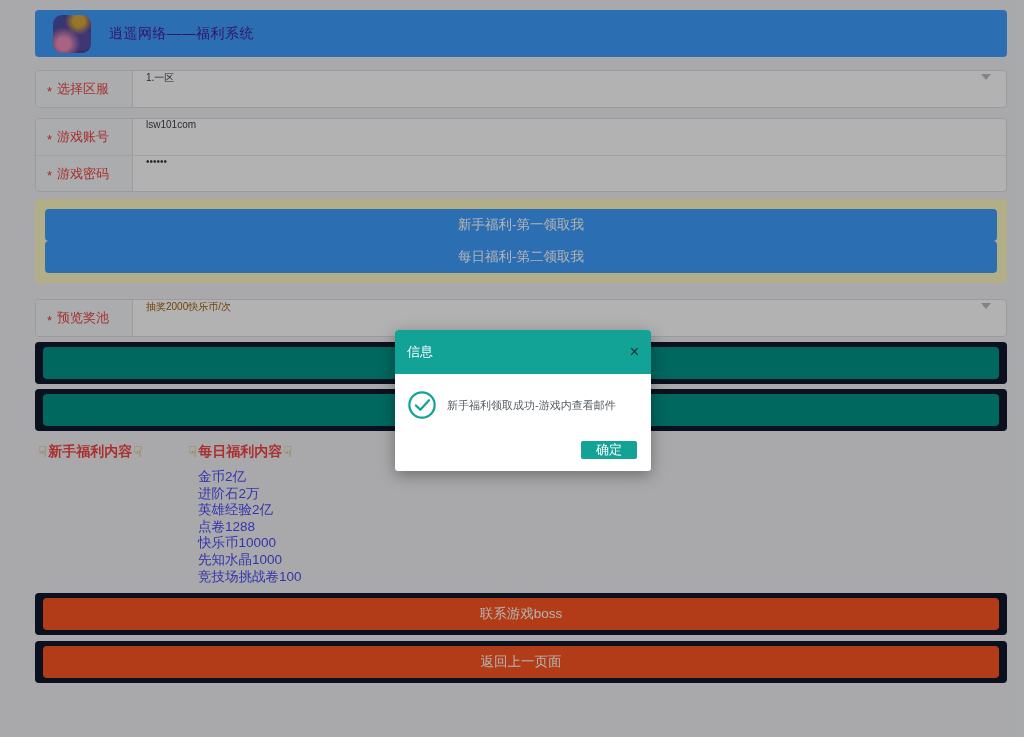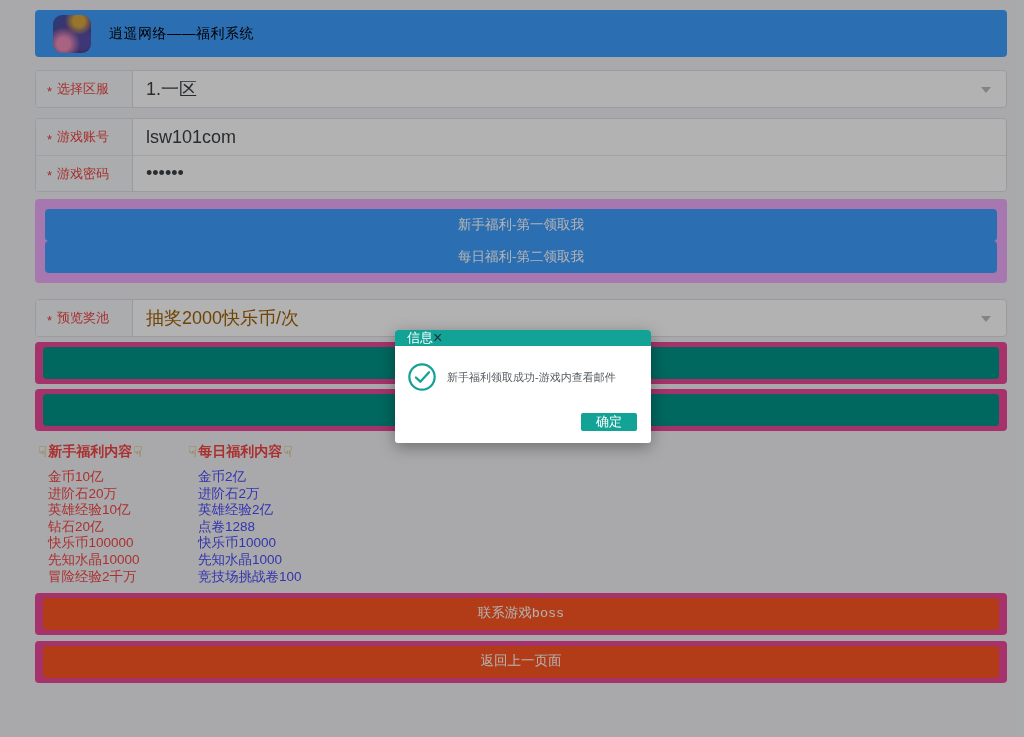--- a/index.html
+++ b/index.html
@@ -18,49 +18,49 @@
     display:flex; align-items:center; padding:0 18px; gap:18px;
   }
   .avatar {
     width:38px; height:38px; border-radius:9px; flex:0 0 auto;
     background:
       radial-gradient(circle at 68% 16%, #d8a93e 0 14%, rgba(216,169,62,0) 34%),
       radial-gradient(circle at 28% 76%, #ef8fb9 0 16%, rgba(239,143,185,0) 42%),
       radial-gradient(circle at 78% 66%, #5a4ea8 0 22%, rgba(90,78,168,0) 52%),
       linear-gradient(135deg, #3b5ab0 0%, #6a3d8f 55%, #2b2550 100%);
   }
-  .appbar-title { color:#000000; font-size:14px; letter-spacing:.5px; }
+  .appbar-title { color:#4c1d95; font-size:14px; letter-spacing:.5px; }
 
   
   .field-box {
     background:#fff; border:1px solid #dcdfe6; border-radius:4px; overflow:hidden;
   }
   .mt13{margin-top:13px;} .mt10{margin-top:10px;} .mt16{margin-top:16px;}
   .row { display:flex; height:36px; align-items:stretch; }
   .row + .row { border-top:1px solid #e4e7ed; }
   .label-cell {
     width:97px; background:#f5f7fa; border-right:1px solid #dcdfe6;
     display:flex; align-items:center; gap:5px; padding-left:11px; flex:0 0 auto;
   }
   .star { color:#e23c3c; font-size:13px; line-height:1; padding-top:4px; }
   .flabel { font-size:13px; color:#ef4444; }
   .value-cell {
-    flex:1; display:flex; align-items:center; padding-left:13px;
-    font-size:18px; color:#3d4145;
+    flex:1; display:flex; padding-left:13px;
+    font-size:10px; color:#3d4145;
   }
   .value-cell.placeholder { color:#a16207; }
   .caret {
     margin-left:auto; margin-right:15px;
     width:0; height:0; border:5px solid transparent;
     border-top:6px solid #b9bcc2; transform:translateY(3px);
   }
 
   
-  .panel { background:#f0abfc; border-radius:4px; padding:10px; margin-top:7px; }
-  .mini-panel { background:#ec4899; border-radius:4px; padding:5px 8px; margin-top:5px;font-family:Liberation Mono, monospace; }
+  .panel { background:#fef9c3; border-radius:4px; padding:10px; margin-top:7px; }
+  .mini-panel { background:#0f172a; border-radius:4px; padding:5px 8px; margin-top:5px; }
   .big-btn {
     display:block; width:100%; height:32px; border:none; border-radius:4px;
     color:#fff; font-size:13.5px; font-family:inherit; cursor:pointer;
     text-align:center; line-height:32px;
   }
   .big-btn + .big-btn { margin-top:0;font-family:Liberation Serif, serif; }
   .btn-blue  { background:#409EFF; }
   .btn-teal  { background:#009688; }
   .btn-orange{ background:#FF5722; }
 
@@ -78,22 +78,22 @@
   .overlay {
     position:absolute; left:0; top:0; width:1024px; height:737px;
     background:rgba(0,0,0,0.30); z-index:10;
   }
   .dialog {
     position:absolute; left:395px; top:330px; width:256px; z-index:20;
     background:#fff; border-radius:3px; overflow:hidden;
     box-shadow:0 4px 16px rgba(0,0,0,0.35);
   }
   .dialog-header {
-    height:16px; background:#12a296; color:#fff;
-    display:flex; align-items:center; justify-content:flex-start;
+    height:44px; background:#12a296; color:#fff;
+    display:flex; align-items:center; justify-content:space-between;
     padding:0 12px; font-size:13px;
   }
   .dialog-close { color:#233036; font-size:16px; line-height:1; cursor:pointer; }
   .dialog-body {
     display:flex; align-items:center; gap:10px; padding:16px 14px 6px 12px;
   }
   .dialog-msg { font-size:11px; color:#555b61; }
   .dialog-footer { text-align:right; padding:14px 14px 12px; }
   .confirm-btn {
     background:#12a296; color:#fff; border:none; border-radius:2px;
@@ -168,29 +168,20 @@
   <div class="mini-panel">
     <button class="big-btn btn-teal">10倍快乐币-抽中率变-6万</button>
   </div>
 
   <div class="lists">
     <div class="lcol">
       <div class="ltitle">
         <span class="pointer">☟</span>
           <span>新手福利内容</span>
           <span class="pointer">☟</span>
-      </div>
-      <div class="litems red-items">
-        <div class="litem">金币10亿</div>
-        <div class="litem">进阶石20万</div>
-        <div class="litem">英雄经验10亿</div>
-        <div class="litem">钻石20亿</div>
-        <div class="litem">快乐币100000</div>
-        <div class="litem">先知水晶10000</div>
-        <div class="litem">冒险经验2千万</div>
       </div>
     </div>
     <div class="lcol">
       <div class="ltitle">
         <span class="pointer">☟</span>
           <span>每日福利内容</span>
           <span class="pointer">☟</span>
       </div>
       <div class="litems blue-items">
         <div class="litem">金币2亿</div>

